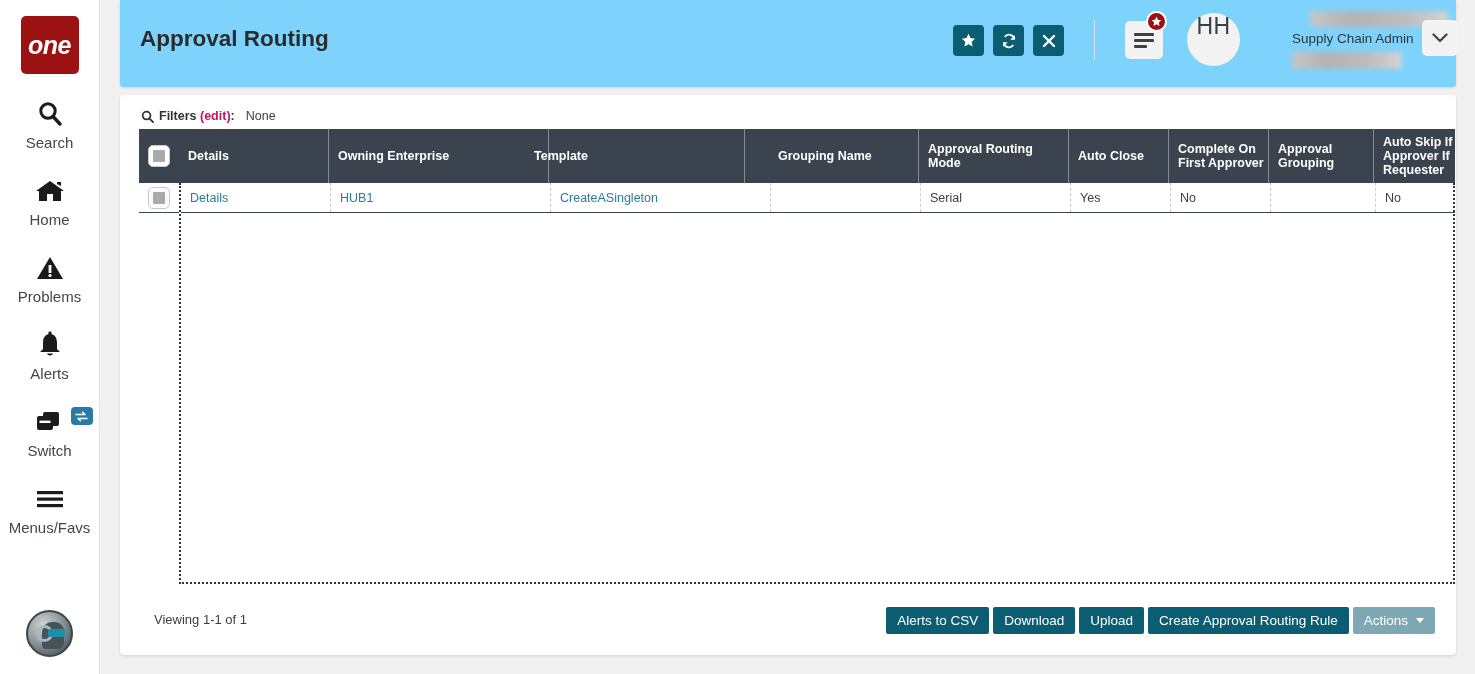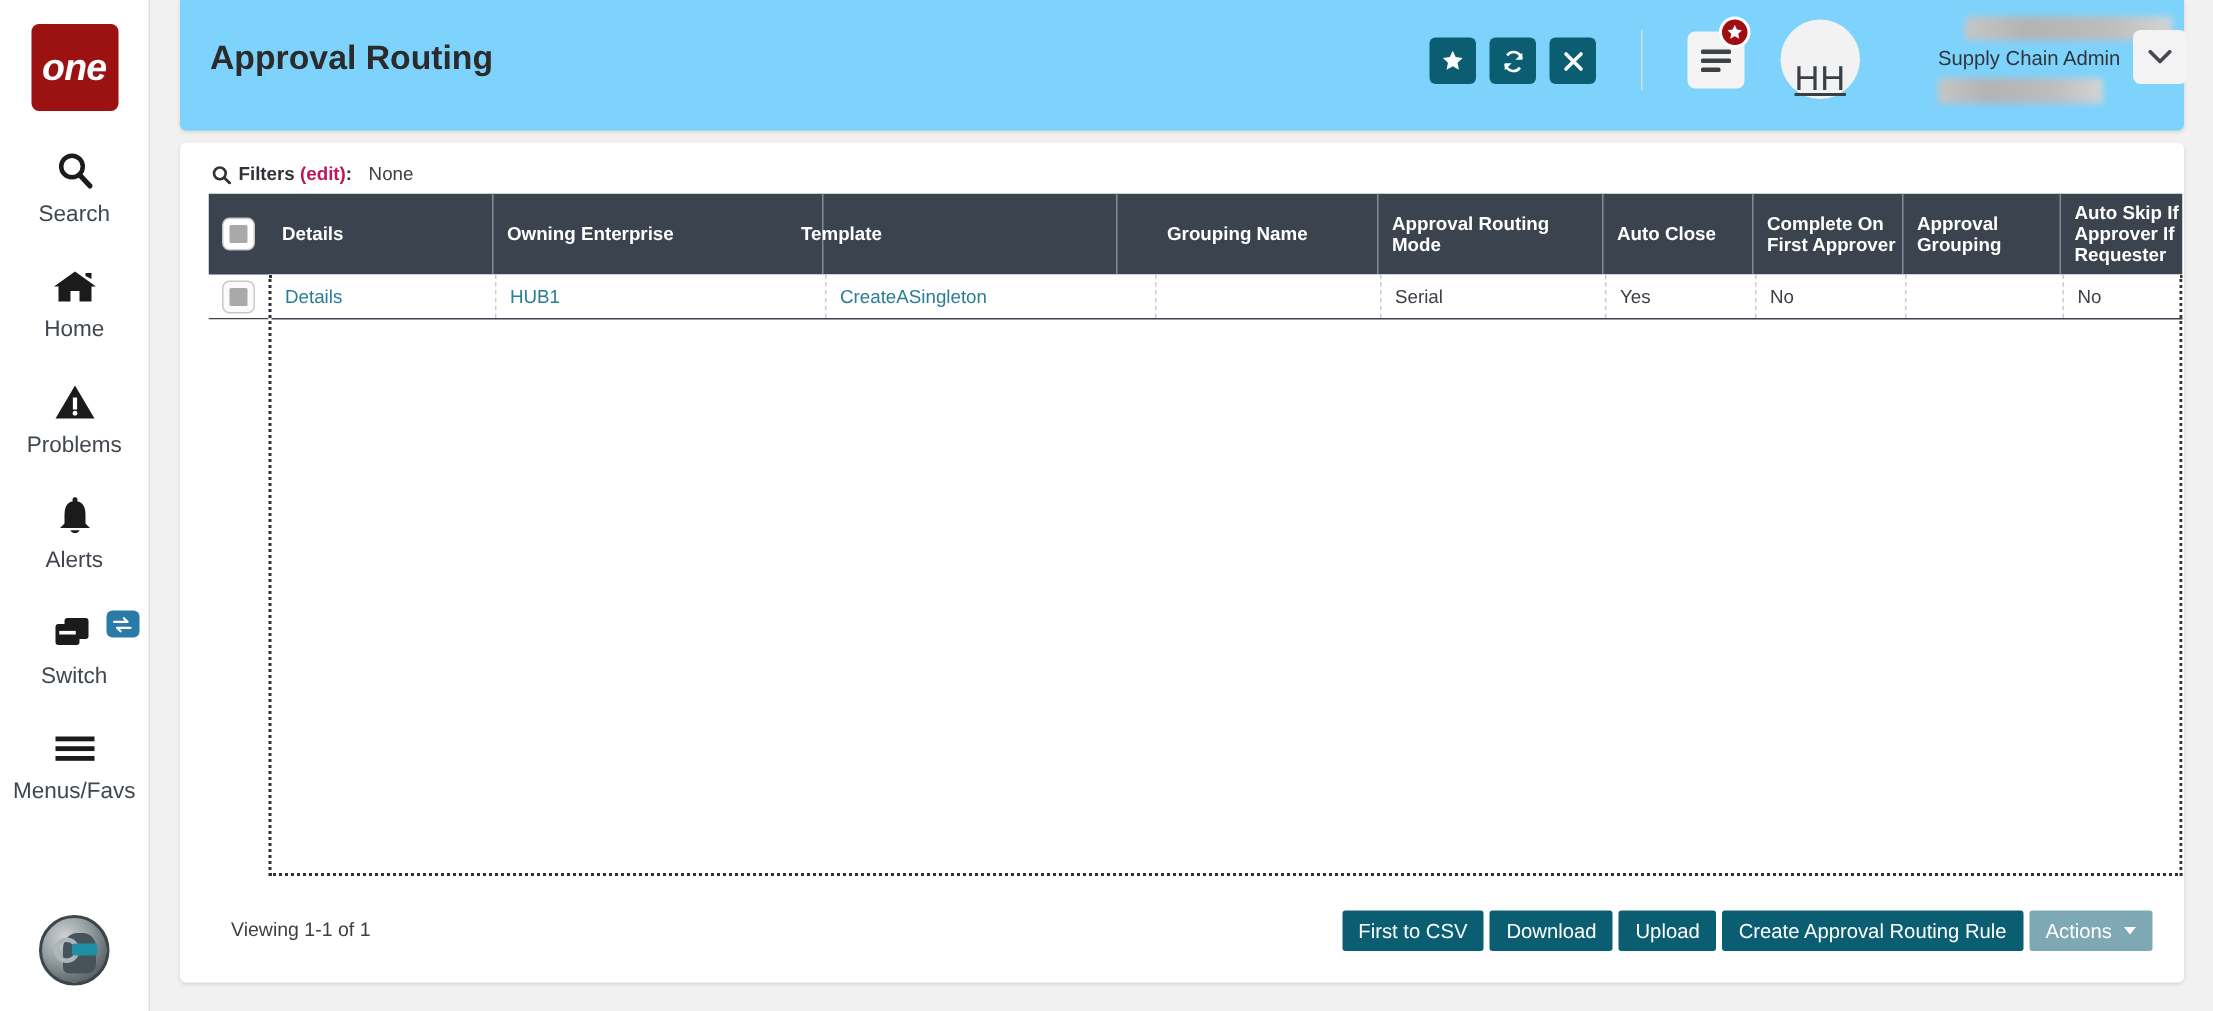--- a/index.html
+++ b/index.html
@@ -103,22 +103,22 @@
     position: absolute; left: 1026px; top: 11px;
     width: 21px; height: 21px; border-radius: 50%;
     background: #a00d12; border: 2px solid #ffffff;
     display: flex; align-items: center; justify-content: center;
     color: #f5e9a0; font-size: 11px; line-height: 1;
   }
   #avatar-circle {
     position: absolute; left: 1067px; top: 13px;
     width: 53px; height: 53px; border-radius: 50%;
     background: #f2f2f2;
-    display: flex; align-items: flex-end; justify-content: center;
-    font-size: 23px; color: #3a3f45; letter-spacing: 0.5px; text-decoration: underline;
+    display: flex; align-items: flex-start; justify-content: center;
+    font-size: 23px; color: #3a3f45; letter-spacing: 0.5px;
   }
   #user-block { position: absolute; left: 1172px; top: 11px; width: 185px; height: 55px; }
   .redacted {
     position: absolute; border-radius: 1px;
     background: linear-gradient(90deg,#c6c6c6,#b3b3b3 30%,#bdbdbd 70%,#d4d4d4);
     filter: blur(2.4px);
   }
   #redact-top { left: 18px; top: 0px; width: 138px; height: 16px; }
   #redact-bot { left: 0px; top: 41px; width: 110px; height: 17px; }
   #user-role {
@@ -470,21 +470,21 @@
           <span>No</span>
         </div>
       </div>
     </div>
 
   </div>
 
   <div id="viewing-text">Viewing 1-1 of 1</div>
 
   <div id="footer-btns">
-    <button class="fbtn">First to CSV</button>
+    <button class="fbtn">Alerts to CSV</button>
     <button class="fbtn">Download</button>
     <button class="fbtn">Upload</button>
     <button class="fbtn">Create Approval Routing Rule</button>
     <button class="fbtn muted">
       <span>Actions</span>
       <span class="caret"></span>
     </button>
   </div>
 </div>
 

